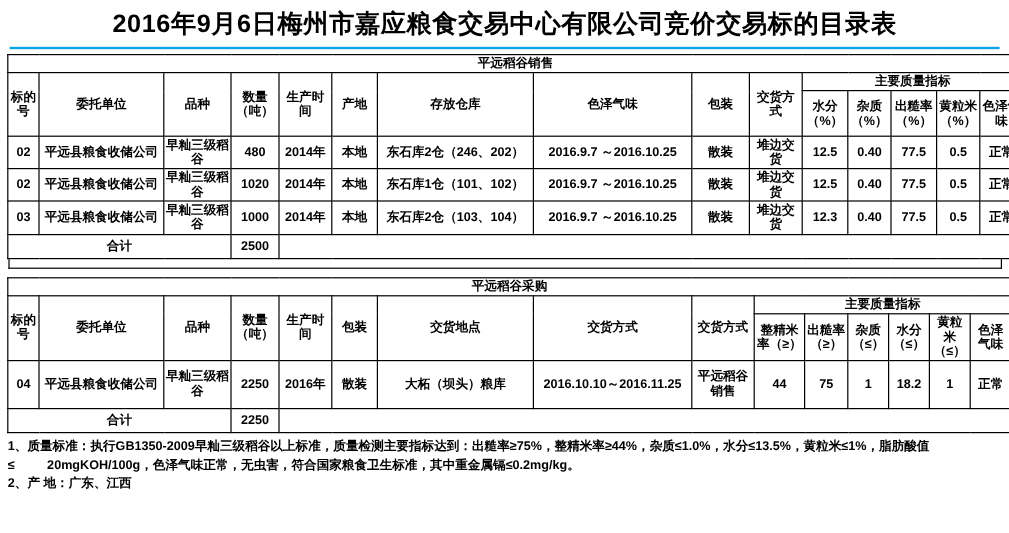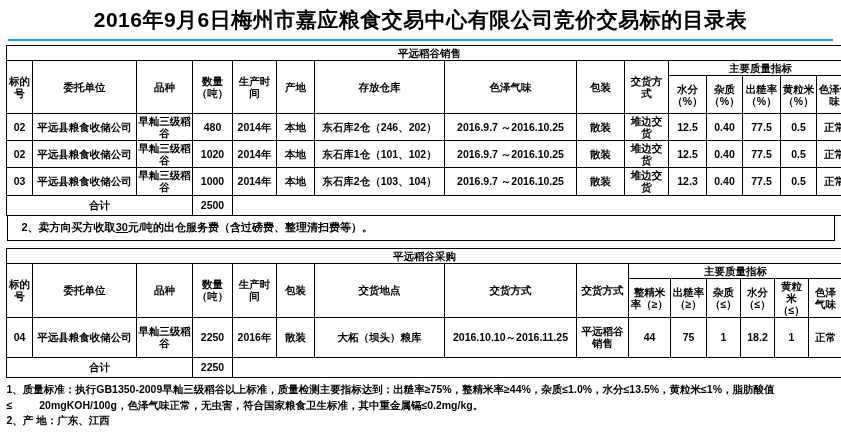--- a/index.html
+++ b/index.html
@@ -215,23 +215,20 @@
 
       <tr class="data total-row">
         <td colspan="3">合计</td>
         <td class="numcell">2500</td>
         <td colspan="11"></td>
       </tr>
     </tbody>
   </table>
 
   <div class="notes">
-    <div class="note-line">
-      <span>2、卖方向买方收取</span><span class="u">30</span><span>元/吨的出仓服务费（含过磅费、整理清扫费等）。</span>
-    </div>
   </div>
 
   <div class="gap"></div>
 
   <table class="grid">
     <colgroup>
       <col style="width:26px">
       <col style="width:104px">
       <col style="width:56px">
       <col style="width:40px">

